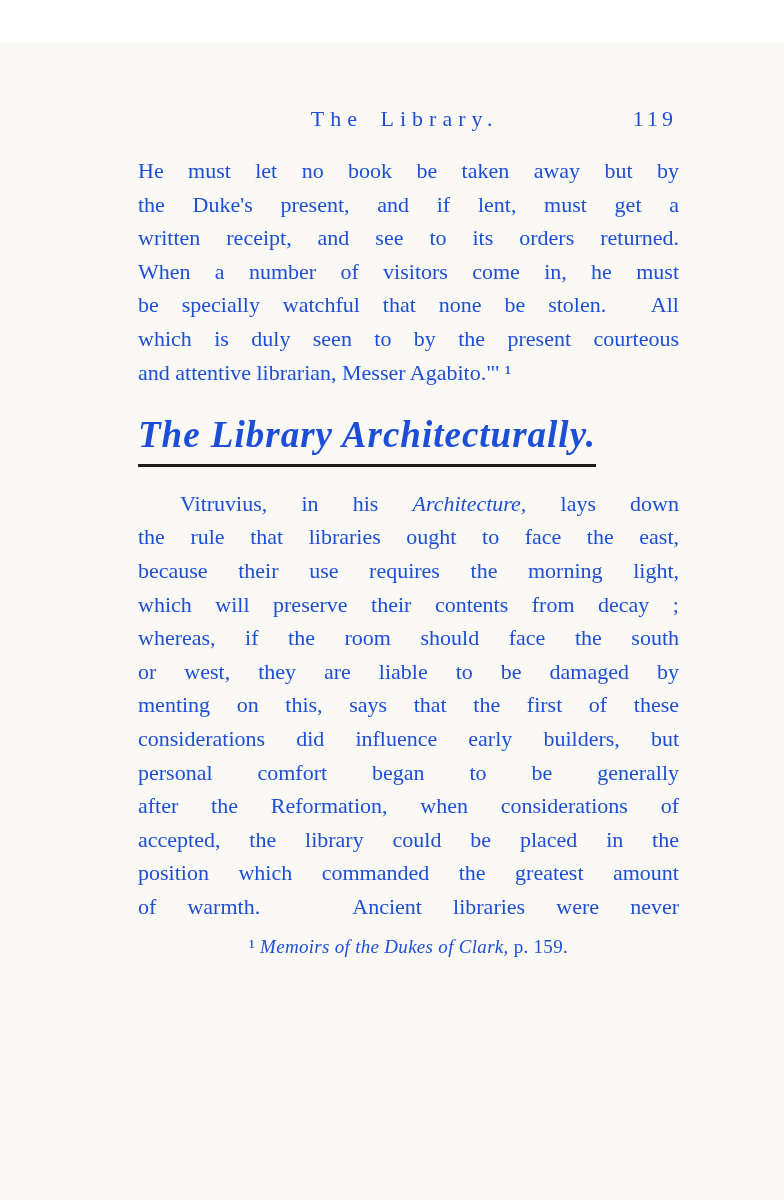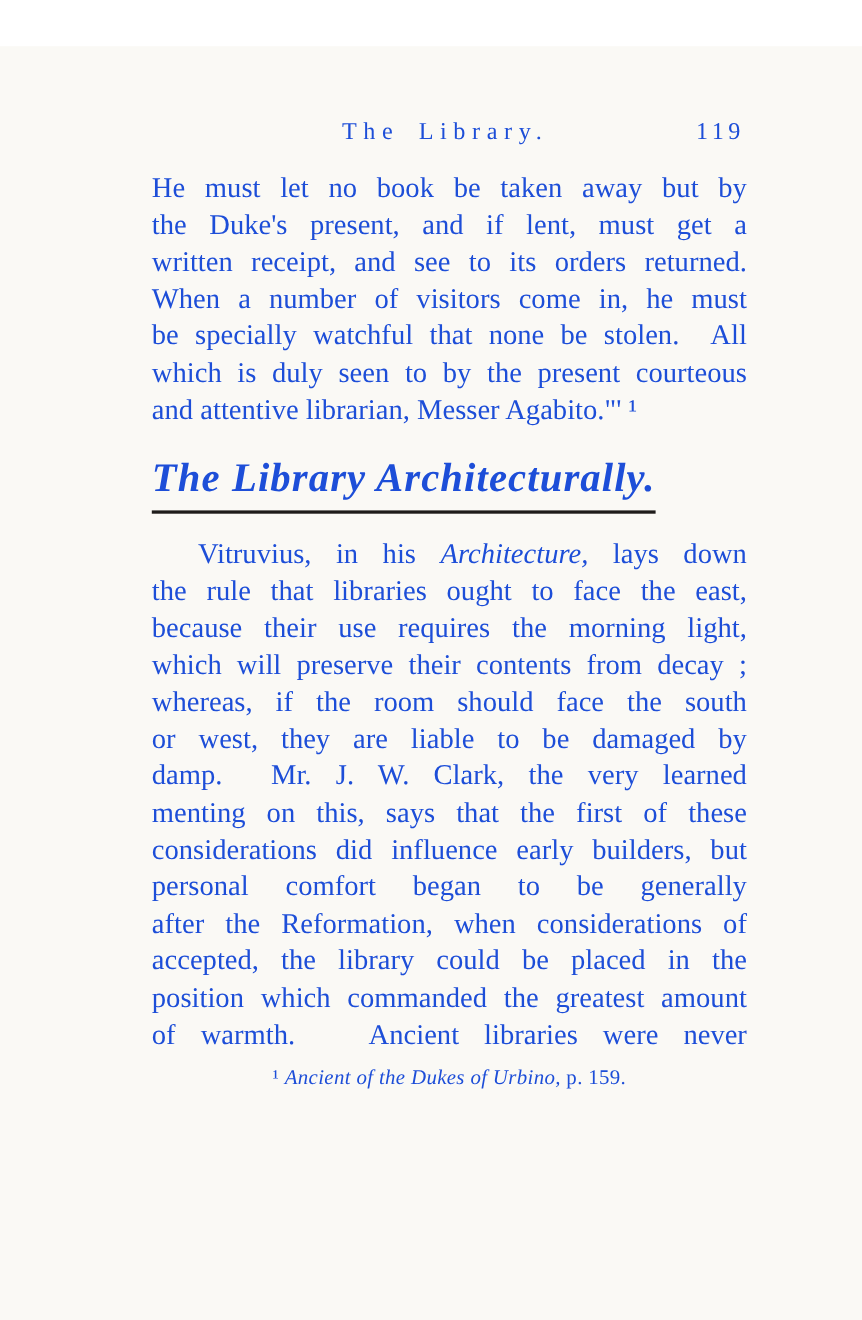--- a/index.html
+++ b/index.html
@@ -31,21 +31,21 @@
     transform: translateX(-52%);
     letter-spacing: 6px;
     word-spacing: 6px;
   }
   .page-number {
     position: absolute;
     right: 2px;
     letter-spacing: 4px;
   }
   .paragraph {
-    font-size: 26px;
+    font-size: 22px;
     line-height: 33.6px;
   }
   .paragraph.first { margin-top: 6px; }
   .line {
     text-align: justify;
     text-align-last: justify;
     white-space: pre-wrap;
   }
   .line.no-just { text-align-last: left; }
   .line.indent { text-indent: 42px; }
@@ -107,28 +107,27 @@
 
     <h1 class="section-heading">The Library Architecturally.</h1>
 
     <div class="paragraph">
         <div class="line indent">Vitruvius, in his <i>Architecture,</i> lays down</div>
         <div class="line">the rule that libraries ought to face the east,</div>
         <div class="line">because their use requires the morning light,</div>
         <div class="line">which will preserve their contents from decay ;</div>
         <div class="line">whereas, if the room should face the south</div>
         <div class="line">or west, they are liable to be damaged by</div>
-        <div class="line">damp.  Mr. J. W. Clark, the very learned</div>
         <div class="line">menting on this, says that the first of these</div>
         <div class="line">considerations did influence early builders, but</div>
         <div class="line">personal comfort began to be generally</div>
         <div class="line">after the Reformation, when considerations of</div>
         <div class="line">accepted, the library could be placed in the</div>
         <div class="line">position which commanded the greatest amount</div>
         <div class="line">of warmth.   Ancient libraries were never</div>
       </div>
 
-    <div class="footnote">¹ <i>Ancient of the Dukes of Urbino,</i> p. 159.</div>
+    <div class="footnote">¹ <i>Memoirs of the Dukes of Clark,</i> p. 159.</div>
 
   </div>
 
   <div class="scan-bottom-bar"></div>
 </div>
 
 </body></html>

